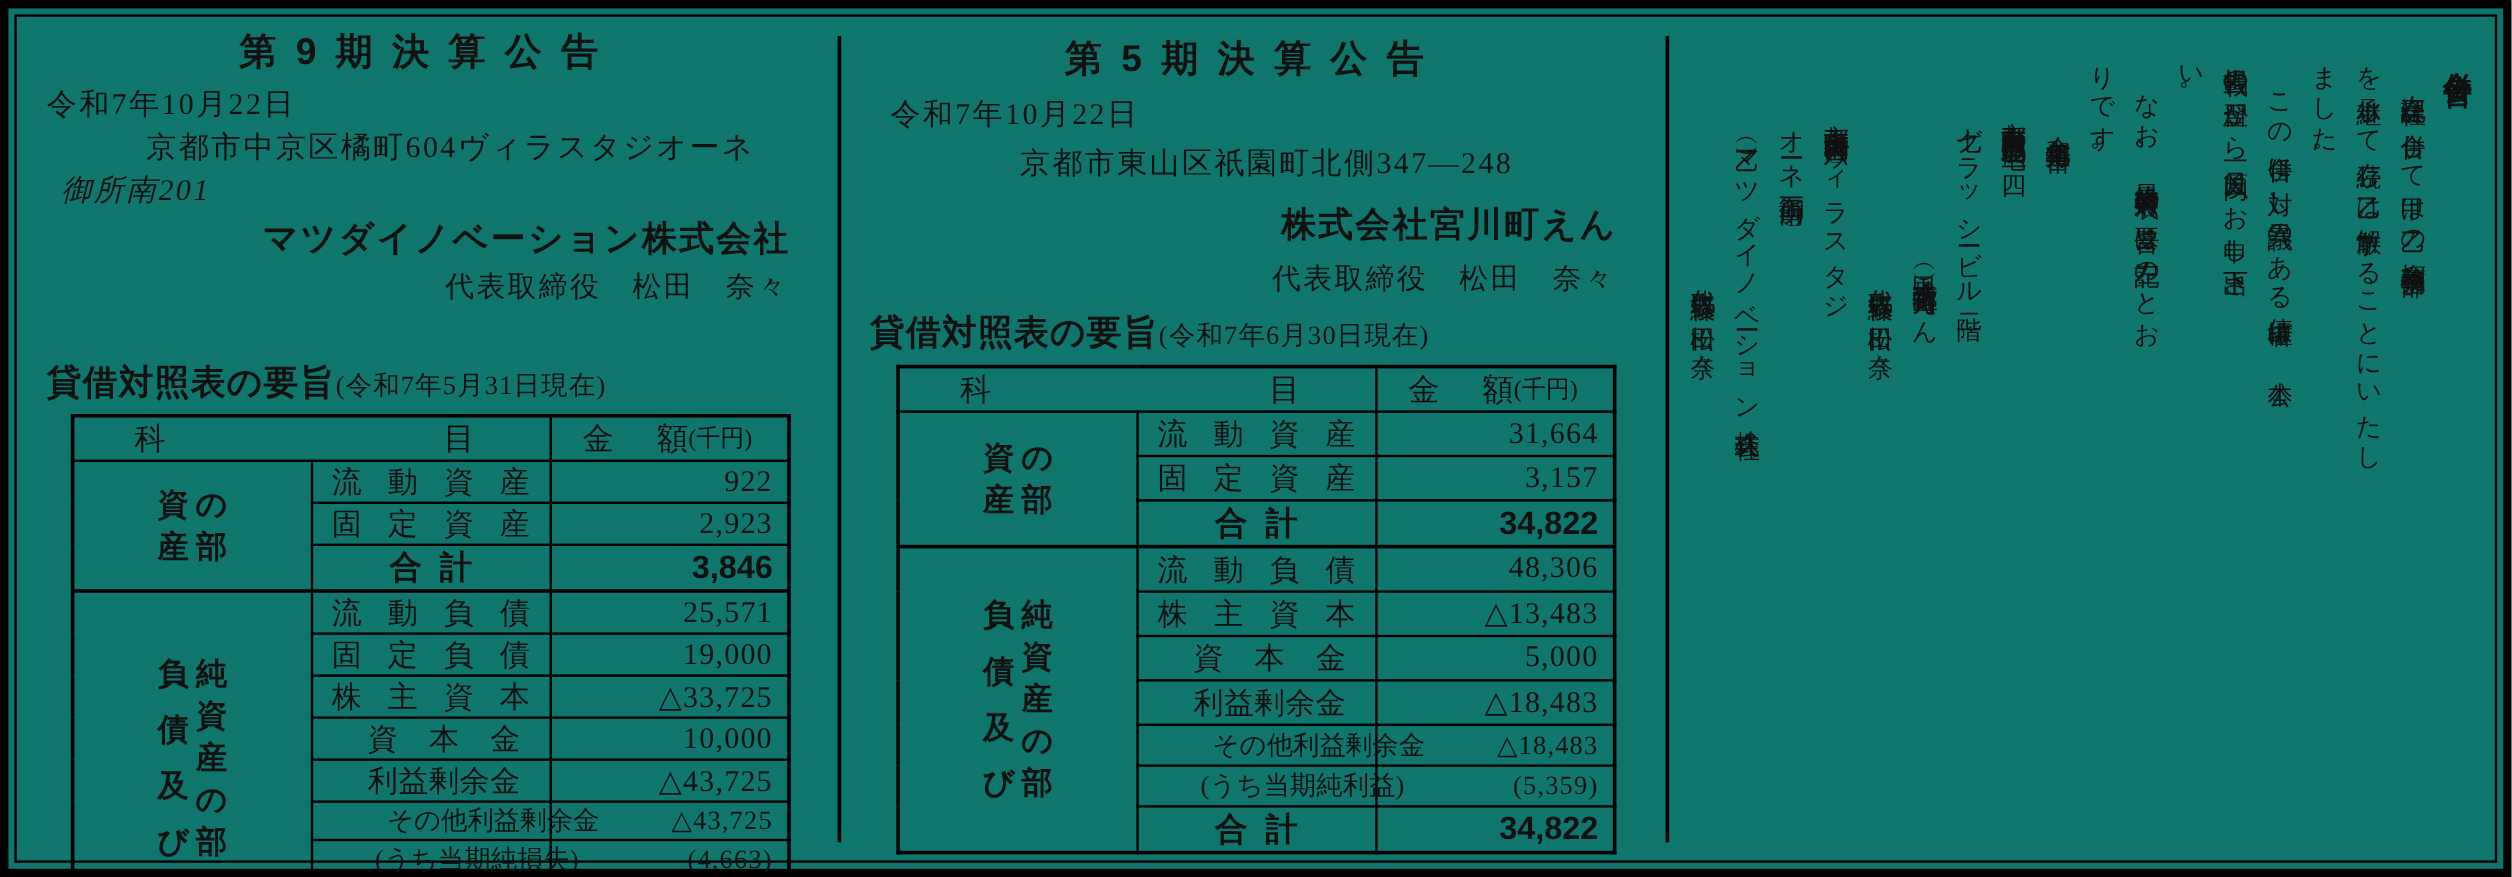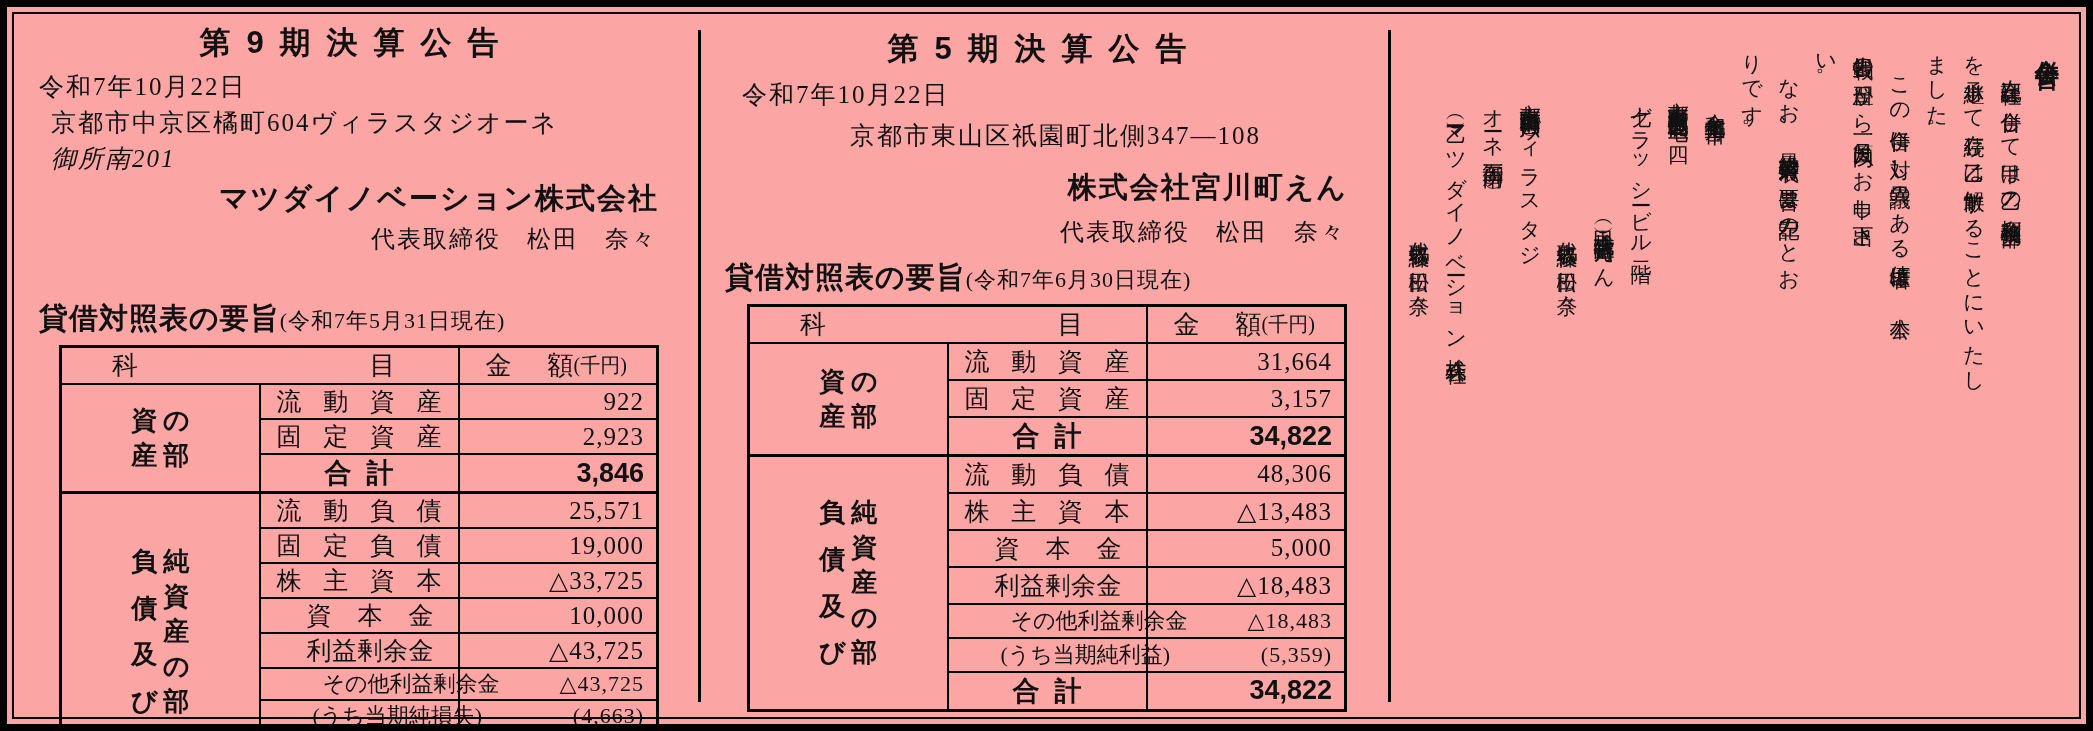--- a/index.html
+++ b/index.html
@@ -1,16 +1,16 @@
 <!DOCTYPE html>
 <html><head>
 <meta charset="utf-8">
 <style>
   html,body{margin:0;padding:0;background:#e8e8e8;}
-  .page{position:relative;width:2093px;height:731px;background:#fca5a5;color:#111;
+  .page{position:relative;width:2093px;height:731px;background:#0f766e;color:#111;
         font-family:"Liberation Serif","DejaVu Serif",serif;overflow:hidden;}
   .frame-outer{position:absolute;inset:0;border:7px solid #000;pointer-events:none;}
   .frame-inner{position:absolute;inset:12px;border:2px solid #000;pointer-events:none;}
   .divider{position:absolute;top:30px;height:672px;width:3px;background:#000;}
   .sec{position:absolute;top:14px;height:703px;}
   .sec-left{left:14px;width:686px;}
   .sec-mid{left:700px;width:690px;}
   .sec-right{left:1390px;width:689px;}
 
   .gothic{font-family:"Liberation Sans","DejaVu Sans",sans-serif;font-weight:bold;}
@@ -60,21 +60,21 @@
 
 <div class="page">
   <div class="frame-outer"></div>
   <div class="frame-inner"></div>
   <div class="divider" style="left:698px;"></div>
   <div class="divider" style="left:1388px;"></div>
 
   <div class="sec sec-left">
     <div class="notice-title gothic" style="margin-top:8px;">第9期決算公告</div>
     <div class="line" style="margin:6px 0 0 25px;">令和7年10月22日</div>
-    <div class="line" style="margin:3px 0 0 37px;">京都市中京区橘町604ヴィラスタジオーネ</div>
+    <div class="line" style="margin:3px 0 0 37px;text-align:center;">京都市中京区橘町604ヴィラスタジオーネ</div>
     <div class="line" style="margin:3px 0 0 37px;font-style:italic;">御所南201</div>
     <div class="company-line gothic" style="margin:4px 41px 0 0;">マツダイノベーション株式会社</div>
     <div class="rep-line" style="margin:4px 43px 0 0;">代表取締役　松田　奈々</div>
     <div class="bs-caption" style="margin:44px 0 0 25px;">
       <span class="cap-bold gothic">貸借対照表の要旨</span><span class="cap-date">(令和7年5月31日現在)</span>
     </div>
     <table class="bs" style="margin:6px 0 0 45px;width:600px;">
       <tbody>
           <tr style="height:37px;">
         <td colspan="2">
@@ -270,21 +270,21 @@
               <div class="amt tot gothic">3,846</div>
             </td>
       </tr>
     </tbody>
       </table>
   </div>
 
   <div class="sec sec-mid">
     <div class="notice-title gothic" style="margin-top:14px;">第5期決算公告</div>
     <div class="line" style="margin:8px 0 0 42px;">令和7年10月22日</div>
-    <div class="line" style="margin:8px 0 0 150px;">京都市東山区祇園町北側347―108</div>
+    <div class="line" style="margin:8px 0 0 150px;">京都市東山区祇園町北側347―248</div>
     <div class="company-line gothic" style="margin:16px 42px 0 0;">株式会社宮川町えん</div>
     <div class="rep-line" style="margin:8px 44px 0 0;">代表取締役　松田　奈々</div>
     <div class="bs-caption" style="margin:10px 0 0 25px;">
       <span class="cap-bold gothic">貸借対照表の要旨</span><span class="cap-date">(令和7年6月30日現在)</span>
     </div>
     <table class="bs" style="margin:6px 0 0 47px;width:600px;">
       <tbody>
           <tr style="height:37px;">
         <td colspan="2">
           <div class="spread hdr-subject">

